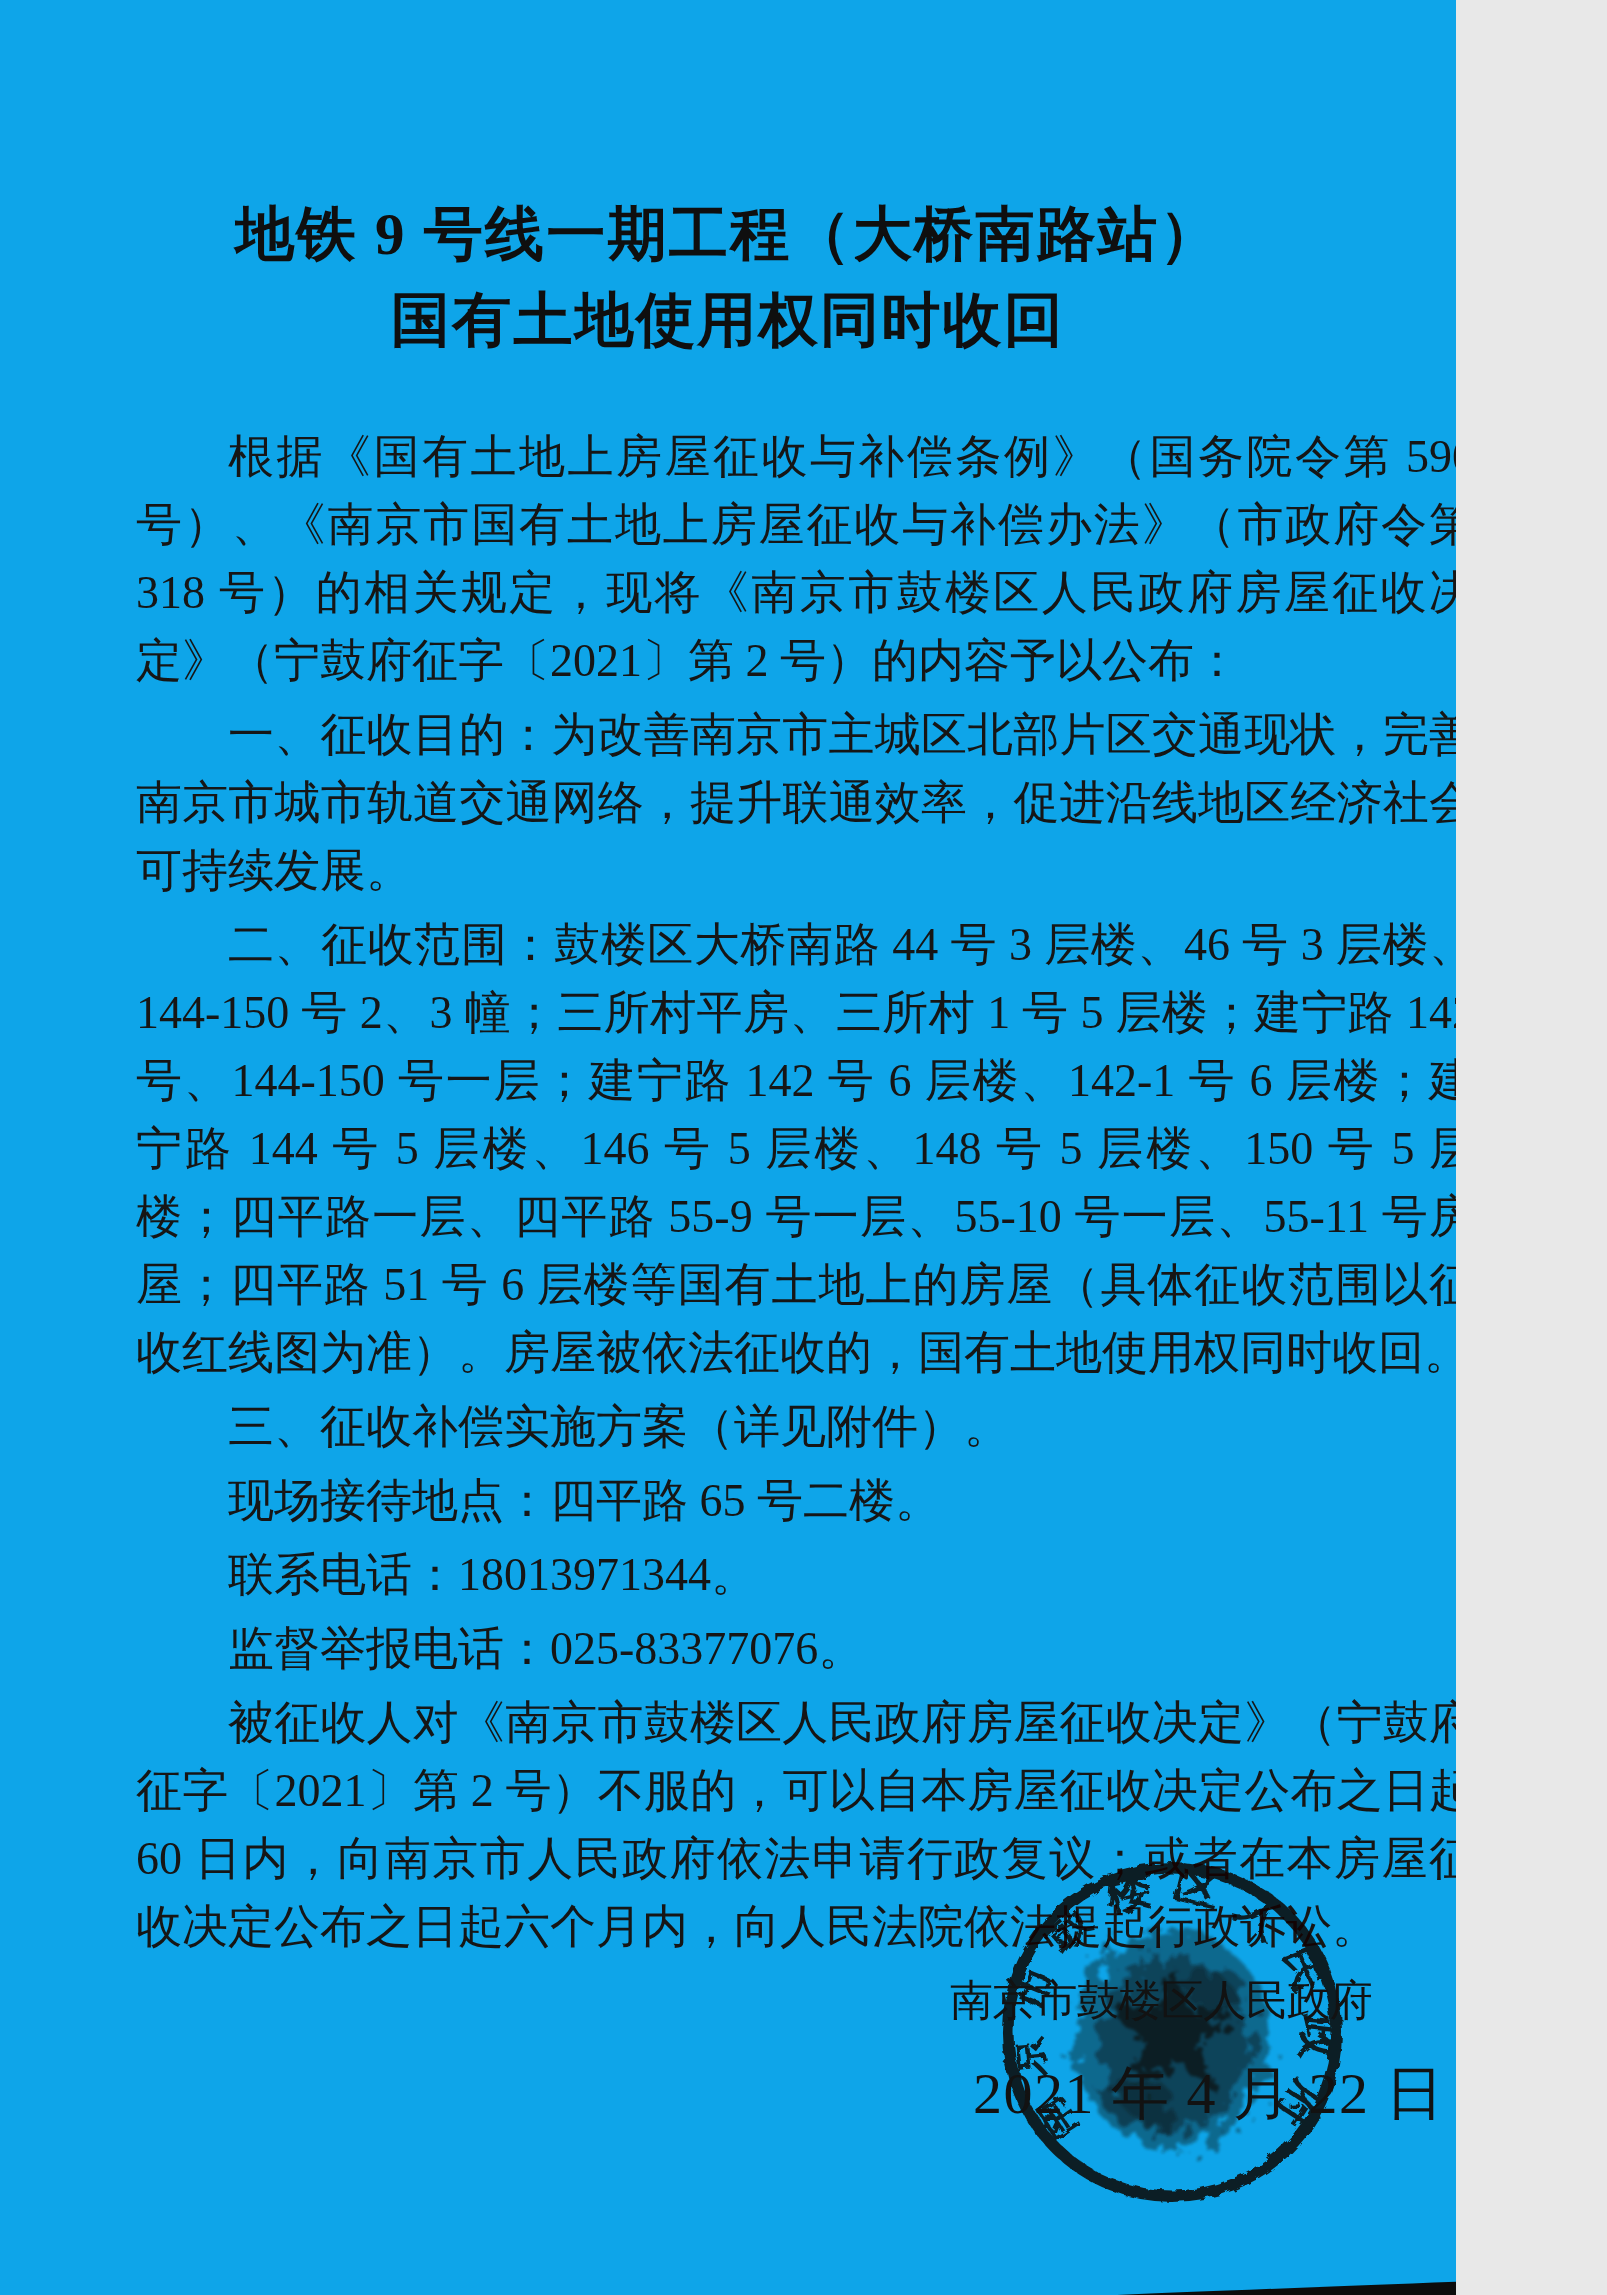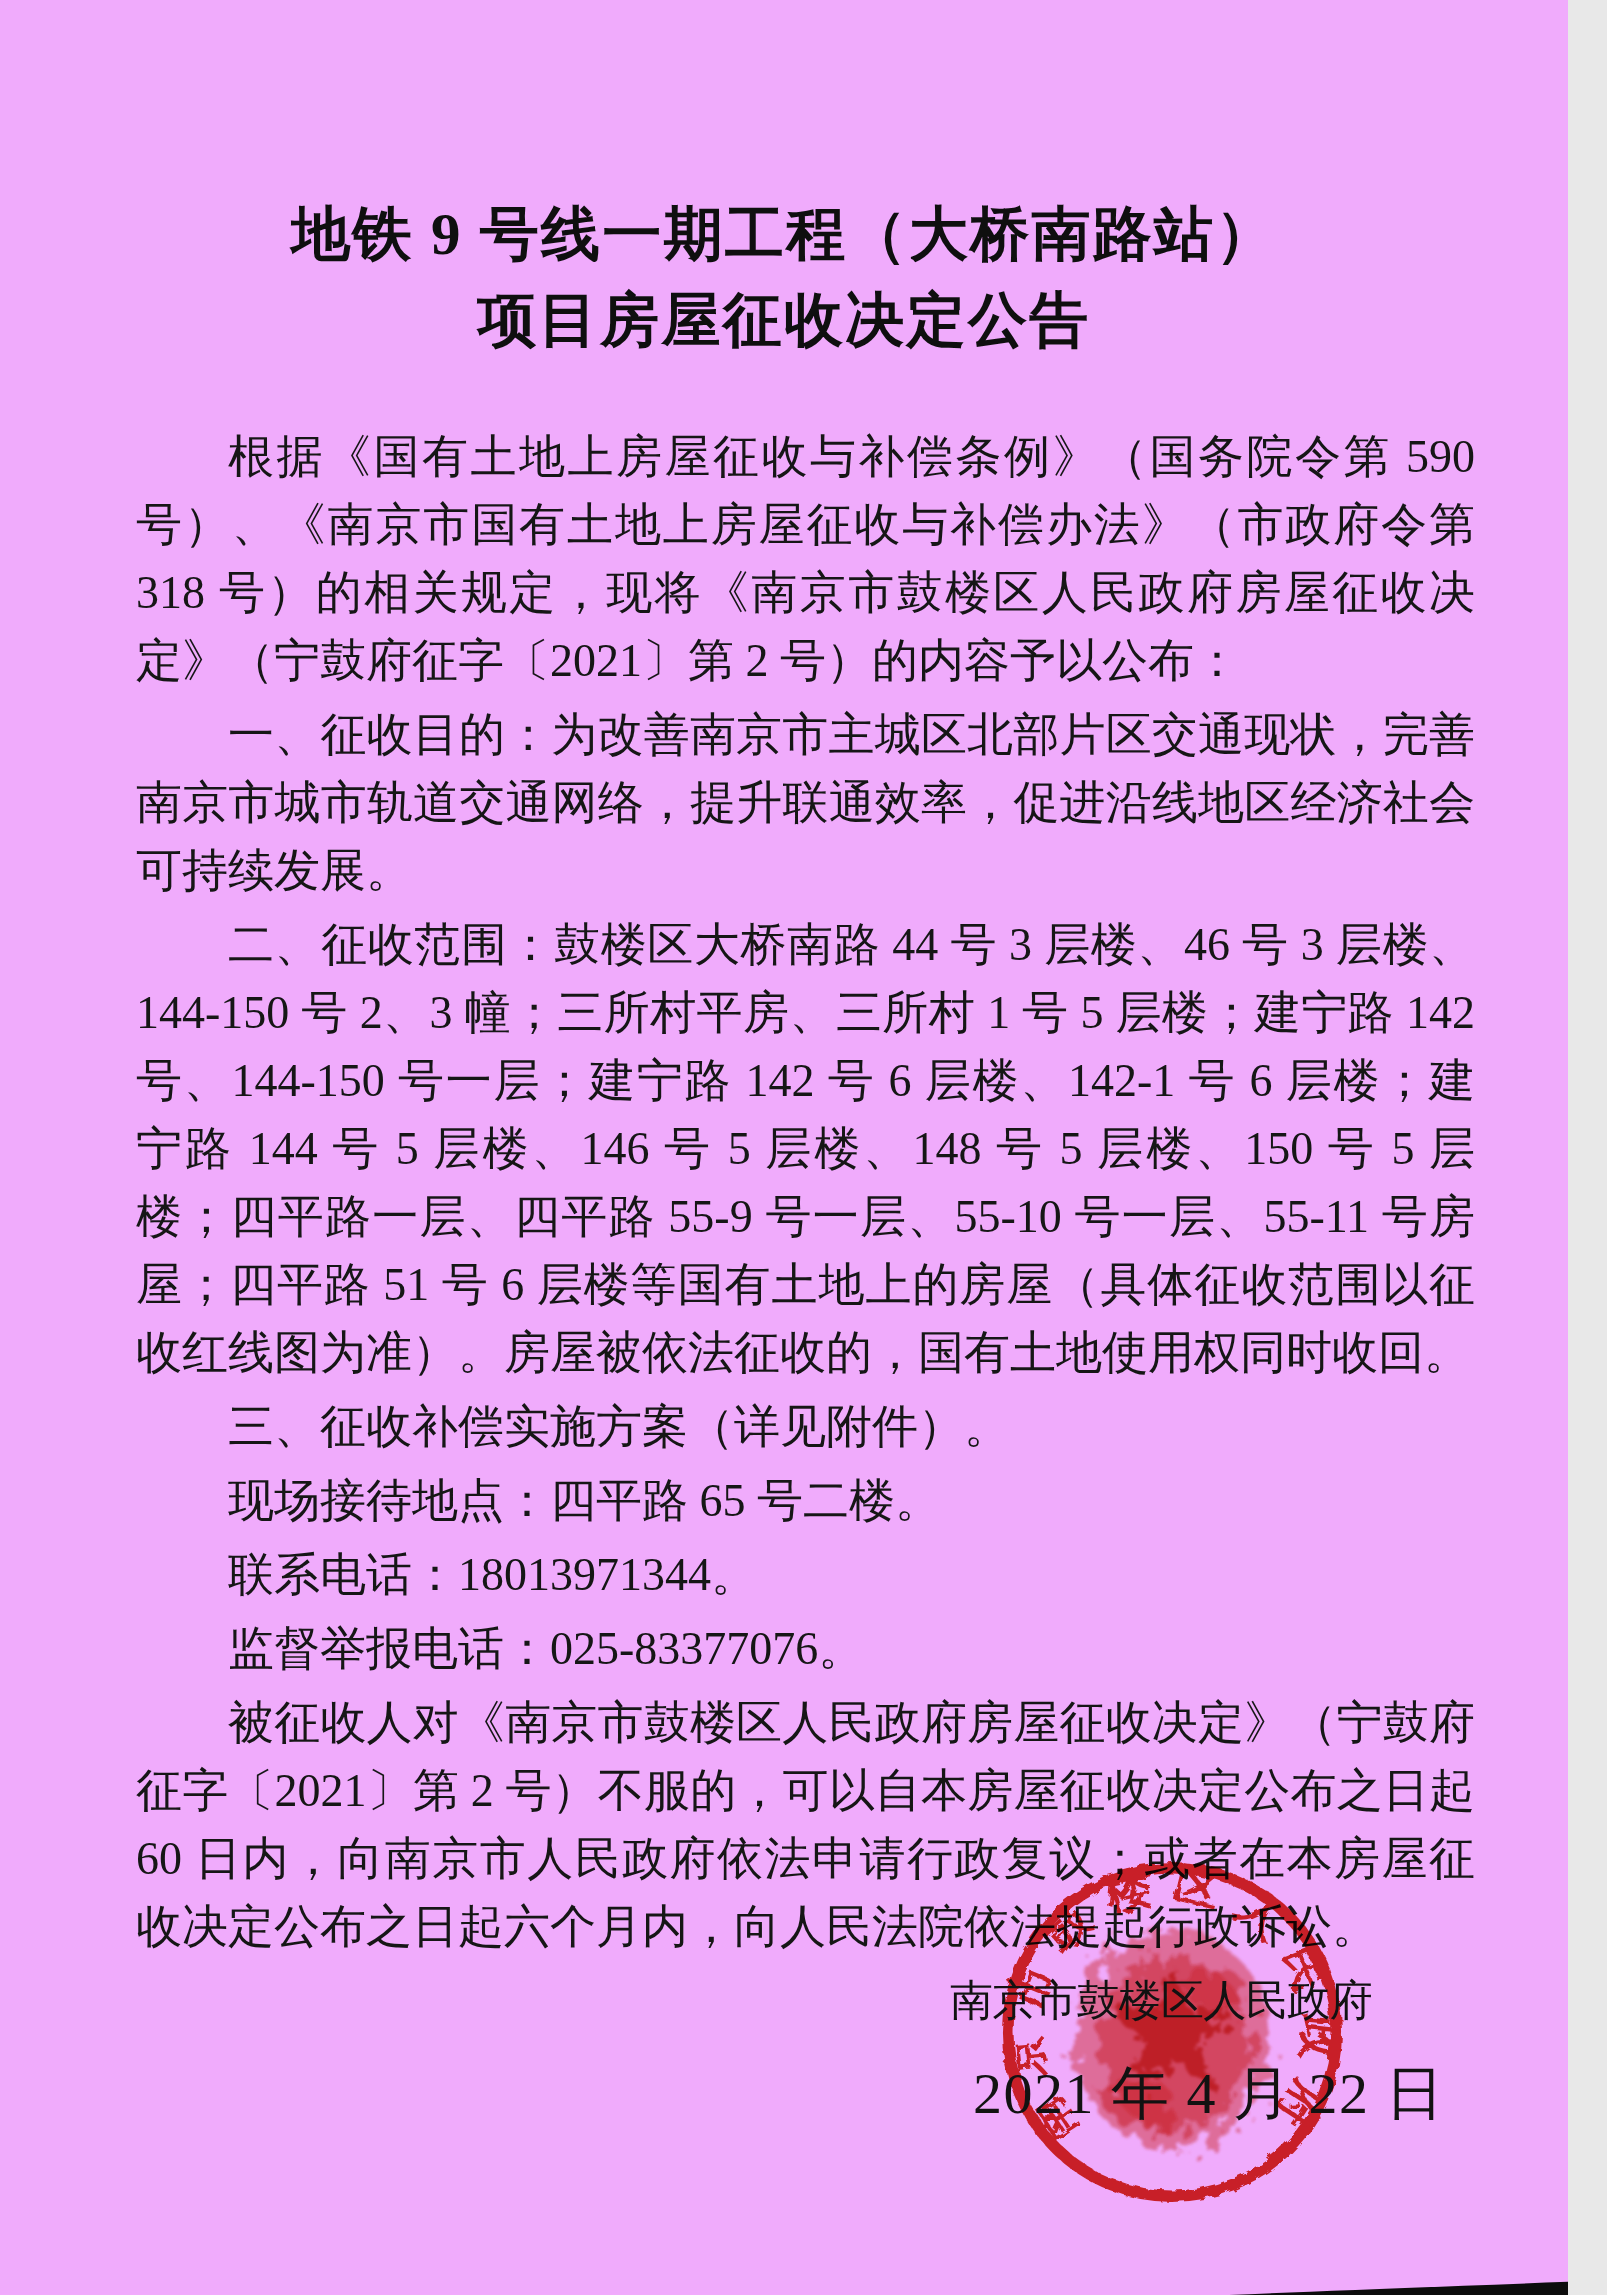--- a/index.html
+++ b/index.html
@@ -1,20 +1,20 @@
 <!DOCTYPE html>
 <html style="font-size:12.3px"><head>
 <meta charset="utf-8">
 <style>
   html, body { margin: 0; padding: 0; background: #e8e8e8; }
   .page {
     position: relative;
-    width: 1568px;
+    width: 1456px;
     height: 2295px;
-    background: #f0abfc;
+    background: #0ea5e9;
     overflow: hidden;
     font-family: "Liberation Serif", "DejaVu Serif", serif;
     color: #161616;
   }
   .doc-title {
     position: absolute;
     top: 191px;
     left: 0;
     width: 100%;
     text-align: center;
@@ -75,21 +75,21 @@
     z-index: 4;
   }
 </style>
 </head>
 <body>
 
 <div class="page">
 
   <div class="doc-title">
     <div>地铁 9 号线一期工程（大桥南路站）</div>
-    <div>项目房屋征收决定公告</div>
+    <div>国有土地使用权同时收回</div>
   </div>
 
   <div class="doc-body">
     <p>根据《国有土地上房屋征收与补偿条例》（国务院令第 590 号）、《南京市国有土地上房屋征收与补偿办法》（市政府令第 318 号）的相关规定，现将《南京市鼓楼区人民政府房屋征收决定》（宁鼓府征字〔2021〕第 2 号）的内容予以公布：</p>
     <p>一、征收目的：为改善南京市主城区北部片区交通现状，完善南京市城市轨道交通网络，提升联通效率，促进沿线地区经济社会可持续发展。</p>
     <p>二、征收范围：鼓楼区大桥南路 44 号 3 层楼、46 号 3 层楼、144-150 号 2、3 幢；三所村平房、三所村 1 号 5 层楼；建宁路 142 号、144-150 号一层；建宁路 142 号 6 层楼、142-1 号 6 层楼；建宁路 144 号 5 层楼、146 号 5 层楼、148 号 5 层楼、150 号 5 层楼；四平路一层、四平路 55-9 号一层、55-10 号一层、55-11 号房屋；四平路 51 号 6 层楼等国有土地上的房屋（具体征收范围以征收红线图为准）。房屋被依法征收的，国有土地使用权同时收回。</p>
     <p>三、征收补偿实施方案（详见附件）。</p>
     <p>现场接待地点：四平路 65 号二楼。</p>
     <p>联系电话：18013971344。</p>
     <p>监督举报电话：025-83377076。</p>

